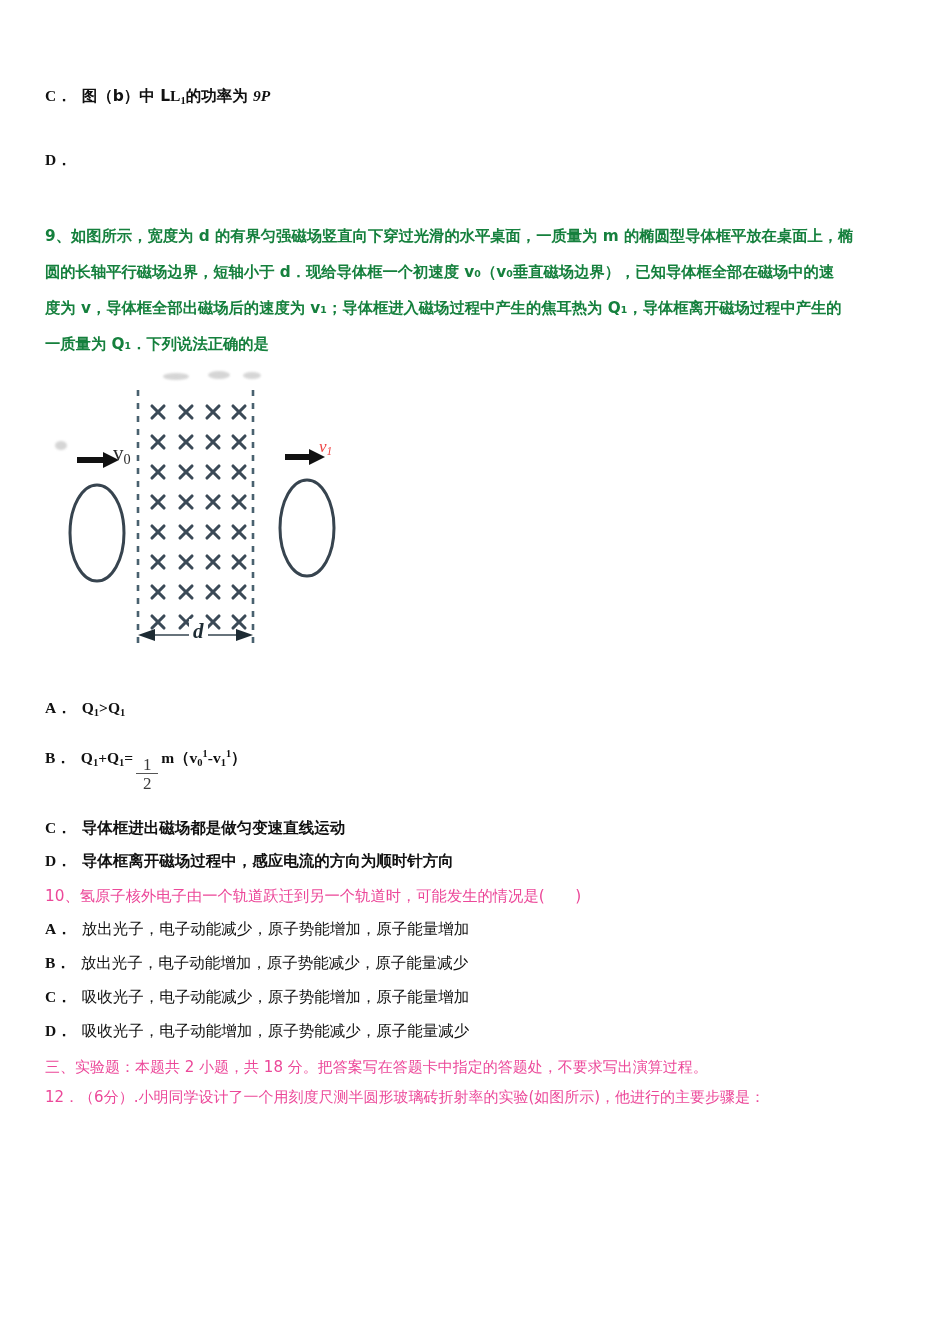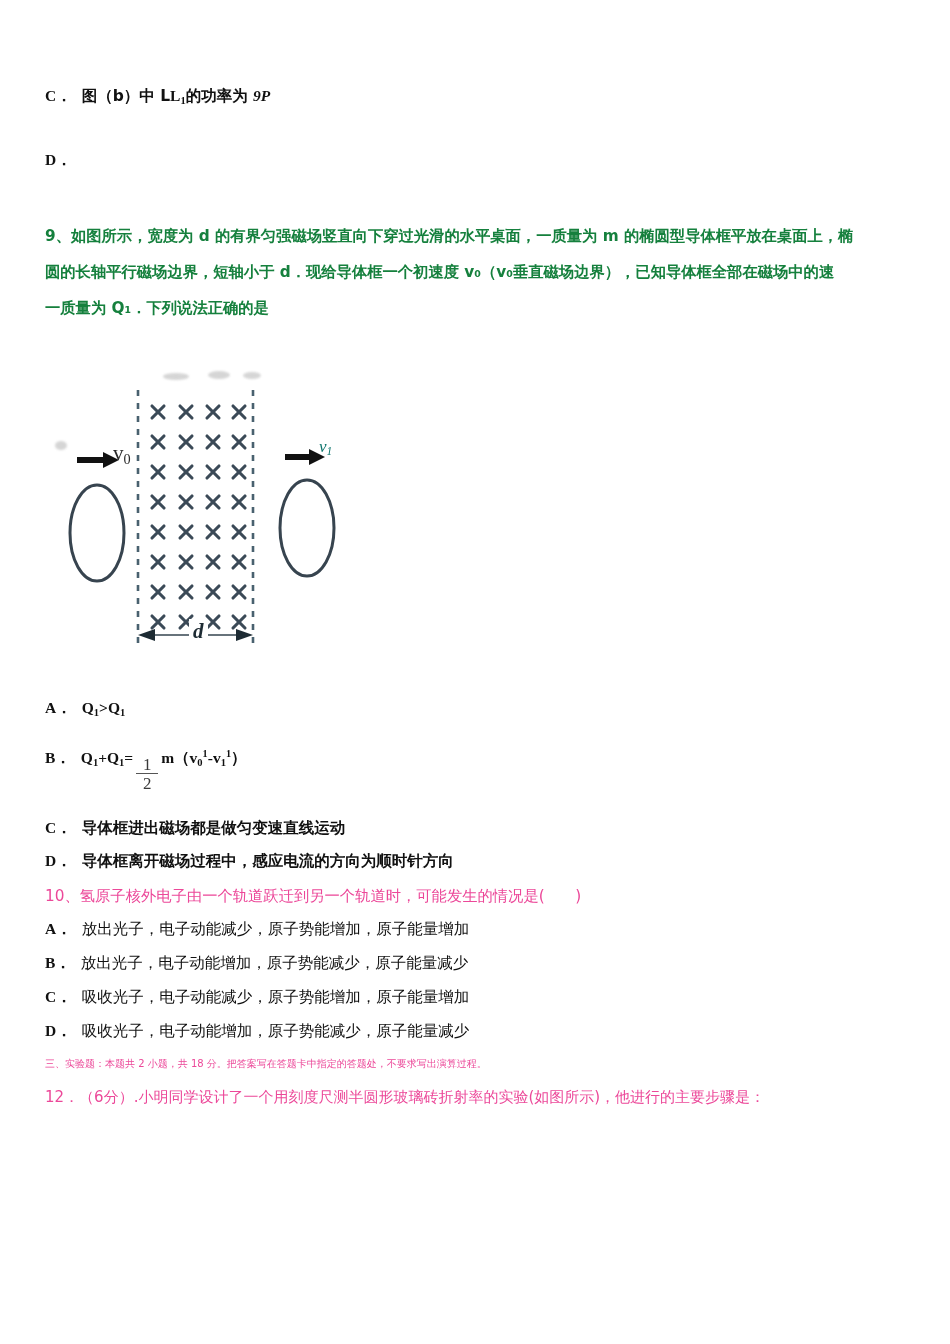--- a/index.html
+++ b/index.html
@@ -138,20 +138,21 @@
 
     <div class="abs" style="left:0px; top:150px;">
       <div class="opt">
         <span class="opt-label">D．</span>
       </div>
     </div>
 
     <div class="abs" style="left:0px; top:218px; width:875px;">
       <div class="qpara"><span>9、</span><span>如图所示，宽度为 d 的有界匀强磁场竖直向下穿过光滑的水平桌面，一质量为 m 的椭圆型导体框平放在桌面上，椭</span></div>
       <div class="qpara">圆的长轴平行磁场边界，短轴小于 d．现给导体框一个初速度 v₀（v₀垂直磁场边界），已知导体框全部在磁场中的速</div>
+      <div class="qpara">度为 v，导体框全部出磁场后的速度为 v₁；导体框进入磁场过程中产生的焦耳热为 Q₁，导体框离开磁场过程中产生的</div>
       <div class="qpara">一质量为 Q₁．下列说法正确的是</div>
     </div>
   </div>
 
   <div class="figure">
 
     
     <div class="smudge" style="left:118px; top:8px; width:26px; height:7px;"></div>
     <div class="smudge" style="left:163px; top:6px; width:22px; height:8px;"></div>
     <div class="smudge" style="left:198px; top:7px; width:18px; height:7px;"></div>
@@ -319,21 +320,21 @@
         <line x1="105" y1="270" x2="196" y2="270" stroke="#35454f" stroke-width="1.7"></line>
         <polygon points="93,270 110,264 110,276" fill="#1d2b33"></polygon>
         <polygon points="208,270 191,264 191,276" fill="#1d2b33"></polygon>
       </g>
     </svg>
 
     
     <div class="abs" style="left:68px; top:76px; font-family:'Liberation Serif',serif; font-size:21px; color:#2b2b2b;">
       <span>v</span><sub>0</sub>
     </div>
-    <div class="abs" style="left:274px; top:72px; font-family:'Liberation Serif',serif; font-style:italic; font-size:17px; color:#0f766e;">
+    <div class="abs" style="left:274px; top:72px; font-family:'Liberation Serif',serif; font-style:italic; font-size:17px; color:#ef4444;">
       <span>v</span><sub>1</sub>
     </div>
 
     
     <div class="abs" style="left:144px; top:254px; font-family:'Liberation Serif',serif; font-style:italic; font-weight:bold; font-size:21px; color:#1d2b33; background:#fff; padding:0 4px;">d</div>
   </div>
 
   <div class="content">
 
     <div class="abs" style="left:0px; top:698px;">
@@ -397,21 +398,21 @@
       </div>
     </div>
     <div class="abs" style="left:0px; top:1021px;">
       <div class="opt">
         <span class="opt-label">D．</span>
         <span class="cjk-norm">吸收光子，电子动能增加，原子势能减少，原子能量减少</span>
       </div>
     </div>
 
     <div class="abs" style="left:0px; top:1056px;">
-      <div class="line cjk-norm" style="font-size:10px;">三、实验题：本题共 2 小题，共 18 分。把答案写在答题卡中指定的答题处，不要求写出演算过程。</div>
+      <div class="line cjk-norm" style="font-size:15px;">三、实验题：本题共 2 小题，共 18 分。把答案写在答题卡中指定的答题处，不要求写出演算过程。</div>
     </div>
 
     <div class="abs" style="left:0px; top:1086px;">
       <div class="line cjk-norm" style="font-size:15px;">
         <span>12．</span><span>（6分）</span><span>.小明同学设计了一个用刻度尺测半圆形玻璃砖折射率的实验(如图所示)，他进行的主要步骤是：</span>
       </div>
     </div>
 
   </div>
 </div>

